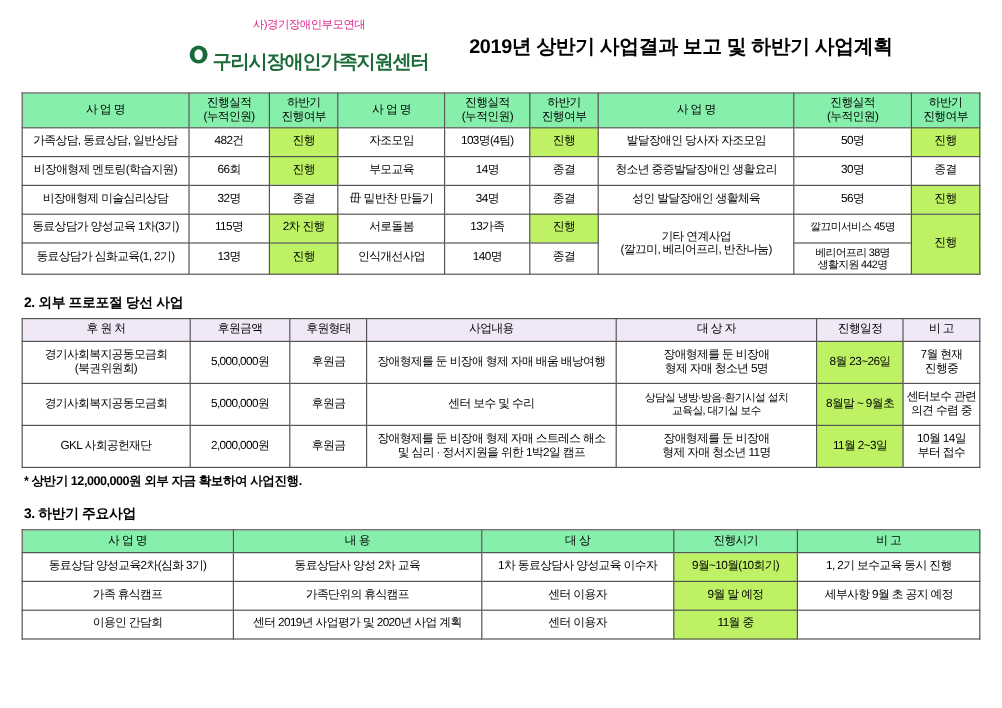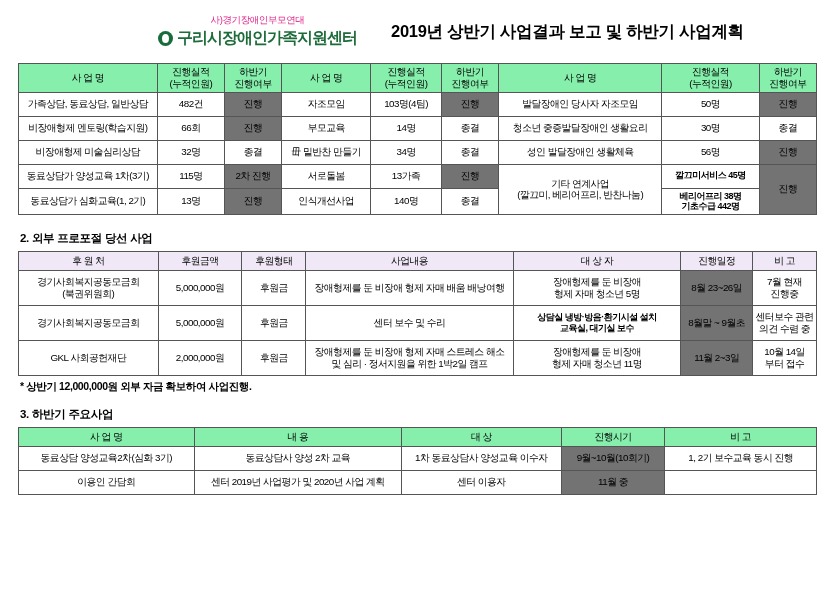--- a/index.html
+++ b/index.html
@@ -63,20 +63,21 @@
     height: 9px;
     border-radius: 50% 50% 50% 50%;
     background: #ffffff;
   }
   .logo-name {
     font-size: 16px;
     font-weight: bold;
     color: #1c6b39;
     letter-spacing: -1px;
     white-space: nowrap;
+    margin-top: 14px;
   }
   .doc-title {
     font-size: 16.5px;
     font-weight: bold;
     letter-spacing: -0.3px;
     white-space: nowrap;
   }
   
   .section-head {
     font-size: 11.5px;
@@ -115,39 +116,39 @@
   .hdr-pink {
     background: #86efac;
   }
   .hdr-lav {
     background: #f0e8f6;
   }
   .row td {
     height: 19px;
   }
   .hi {
-    background: #737373;
+    background: #bef264;
   }
   .tall td {
     height: 30px;
   }
   .sec1 { margin-bottom: 4px; }
   .spacer-sm { height: 12px; }
   .spacer-md { height: 13px; }
   .footnote {
     font-size: 10.5px;
     font-weight: bold;
     letter-spacing: -0.4px;
     margin: 4px 0 0 2px;
   }
   .multiline {
     line-height: 1.2;
   }
   .nowrap { white-space: nowrap; }
-  .small { font-size: 9px; font-weight: bold; }
+  .small { font-size: 9px; }
 </style>
 </head>
 <body>
 
 <div class="page">
 
   <div class="header">
     <div class="logo-block">
       <div class="logo-sub">사)경기장애인부모연대</div>
       <div class="logo-row">
@@ -255,21 +256,21 @@
 
     <tr class="row">
       <td>동료상담가 심화교육(1, 2기)</td>
       <td>13명</td>
       <td class="hi">진행</td>
       <td>인식개선사업</td>
       <td>140명</td>
       <td>종결</td>
       <td class="small multiline">
         <div>베리어프리 38명</div>
-        <div>기초수급 442명</div>
+        <div>생활지원 442명</div>
       </td>
     </tr>
   </tbody>
     </table>
 
   <div class="spacer-sm"></div>
 
   <div class="section-head">
     <span>2. 외부 프로포절 당선 사업</span>
   </div>
@@ -377,20 +378,27 @@
       <td>비 고</td>
     </tr>
     <tr class="row">
       <td>동료상담 양성교육2차(심화 3기)</td>
       <td>동료상담사 양성 2차 교육</td>
       <td>1차 동료상담사 양성교육 이수자</td>
       <td class="hi nowrap">9월~10월(10회기)</td>
       <td>1, 2기 보수교육 동시 진행</td>
     </tr>
     <tr class="row">
+      <td>가족 휴식캠프</td>
+      <td>가족단위의 휴식캠프</td>
+      <td>센터 이용자</td>
+      <td class="hi">9월 말 예정</td>
+      <td>세부사항 9월 초 공지 예정</td>
+    </tr>
+    <tr class="row">
       <td>이용인 간담회</td>
       <td>센터 2019년 사업평가 및 2020년 사업 계획</td>
       <td>센터 이용자</td>
       <td class="hi">11월 중</td>
       <td></td>
     </tr>
   </tbody>
     </table>
 
 </div>

